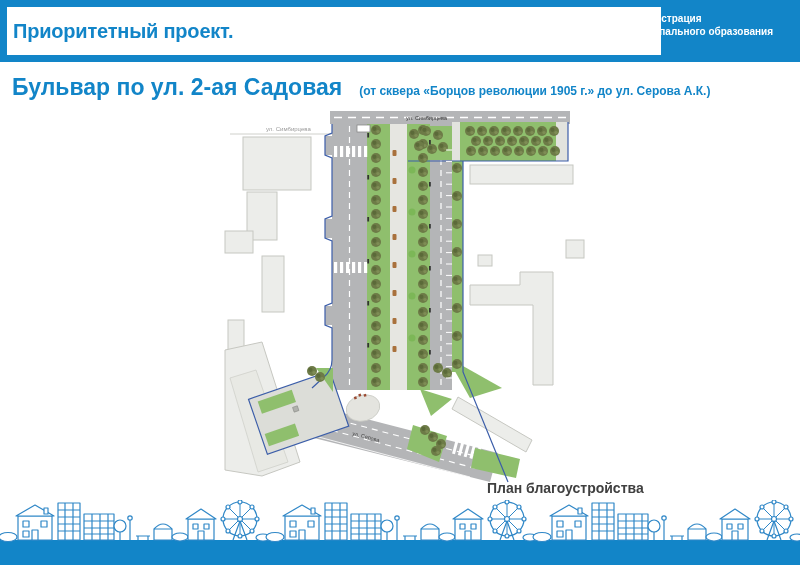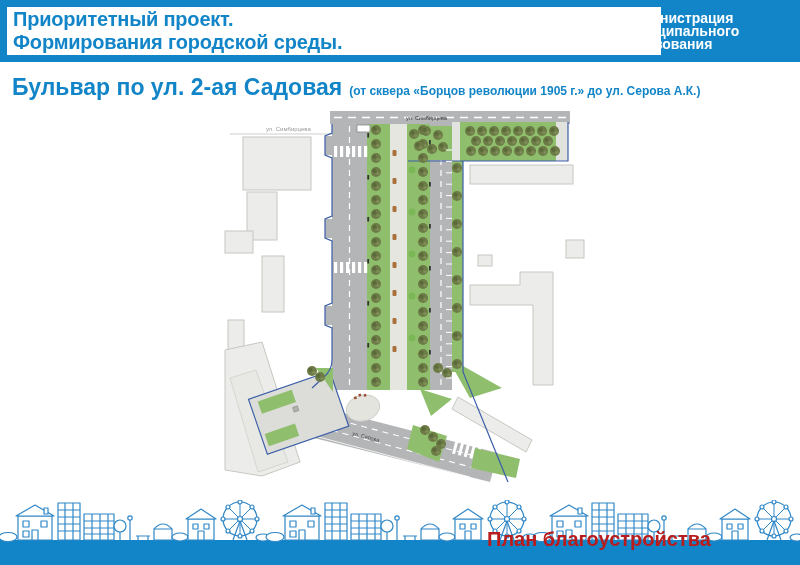--- a/index.html
+++ b/index.html
@@ -5,43 +5,42 @@
   html,body{margin:0;padding:0;background:#fff;}
   .slide{position:relative;width:800px;height:565px;overflow:hidden;background:#fff;
          font-family:"Liberation Sans",sans-serif;}
 
   
   .header{position:absolute;left:0;top:0;width:800px;height:62px;background:#1285c8;}
   .header-box{position:absolute;left:7px;top:7px;width:654px;height:48px;background:#fff;
               display:flex;flex-direction:column;justify-content:center;padding-left:6px;box-sizing:border-box;}
   .header-box span{color:#1285c8;font-weight:bold;font-size:20px;line-height:23px;letter-spacing:-0.2px;}
   .logo{position:absolute;left:577px;top:8px;width:38px;height:47px;}
-  .org{position:absolute;left:622px;top:12px;color:#fff;font-weight:bold;font-size:14px;line-height:13px;}
+  .org{position:absolute;left:622px;top:12px;color:#fff;font-weight:bold;font-size:10px;line-height:13px;}
 
   
-  .title-row{position:absolute;left:12px;top:74px;width:780px;display:flex;align-items:baseline;gap:7px;color:#1285c8;}
+  .title-row{position:absolute;left:12px;top:74px;width:780px;display:flex;align-items:baseline;gap:17px;color:#1285c8;}
   .title-main{font-weight:bold;font-size:23px;white-space:nowrap;}
   .title-sub{font-weight:bold;font-size:12px;white-space:nowrap;}
 
   
   .plan-svg{position:absolute;left:200px;top:105px;width:400px;height:400px;}
-  .plan-caption{position:absolute;left:487px;top:480px;color:#b91c1c;font-weight:bold;font-size:20px;z-index:3;margin-top:48px;}
+  .plan-caption{position:absolute;left:487px;top:480px;color:#404040;font-weight:bold;font-size:14px;z-index:3;}
 
   
   .skyline{position:absolute;left:0;top:500px;width:800px;height:65px;}
 </style>
 </head>
 <body>
 
 <div class="slide">
 
   <div class="header">
     <div class="header-box">
       <span>Приоритетный проект.</span>
-      <span>Формирования городской среды.</span>
     </div>
 
     <svg class="logo" viewBox="0 0 38 48">
       <path d="M3,2 H35 V29 C35,40 28,44.5 19,46.5 C10,44.5 3,40 3,29 Z" fill="none" stroke="#ffffff" stroke-width="2.4"></path>
       <path d="M11,8 L19,22 M27,8 L19,22 M19,22 L19,39" fill="none" stroke="#ffffff" stroke-width="3" stroke-linecap="round"></path>
       <path d="M9,6.5 L13.5,9.5 M29,6.5 L24.5,9.5 M16.5,38 L21.5,41 M21.5,38 L16.5,41" fill="none" stroke="#ffffff" stroke-width="1.6" stroke-linecap="round"></path>
     </svg>
 
     <div class="org">
       <div>Администрация</div>

